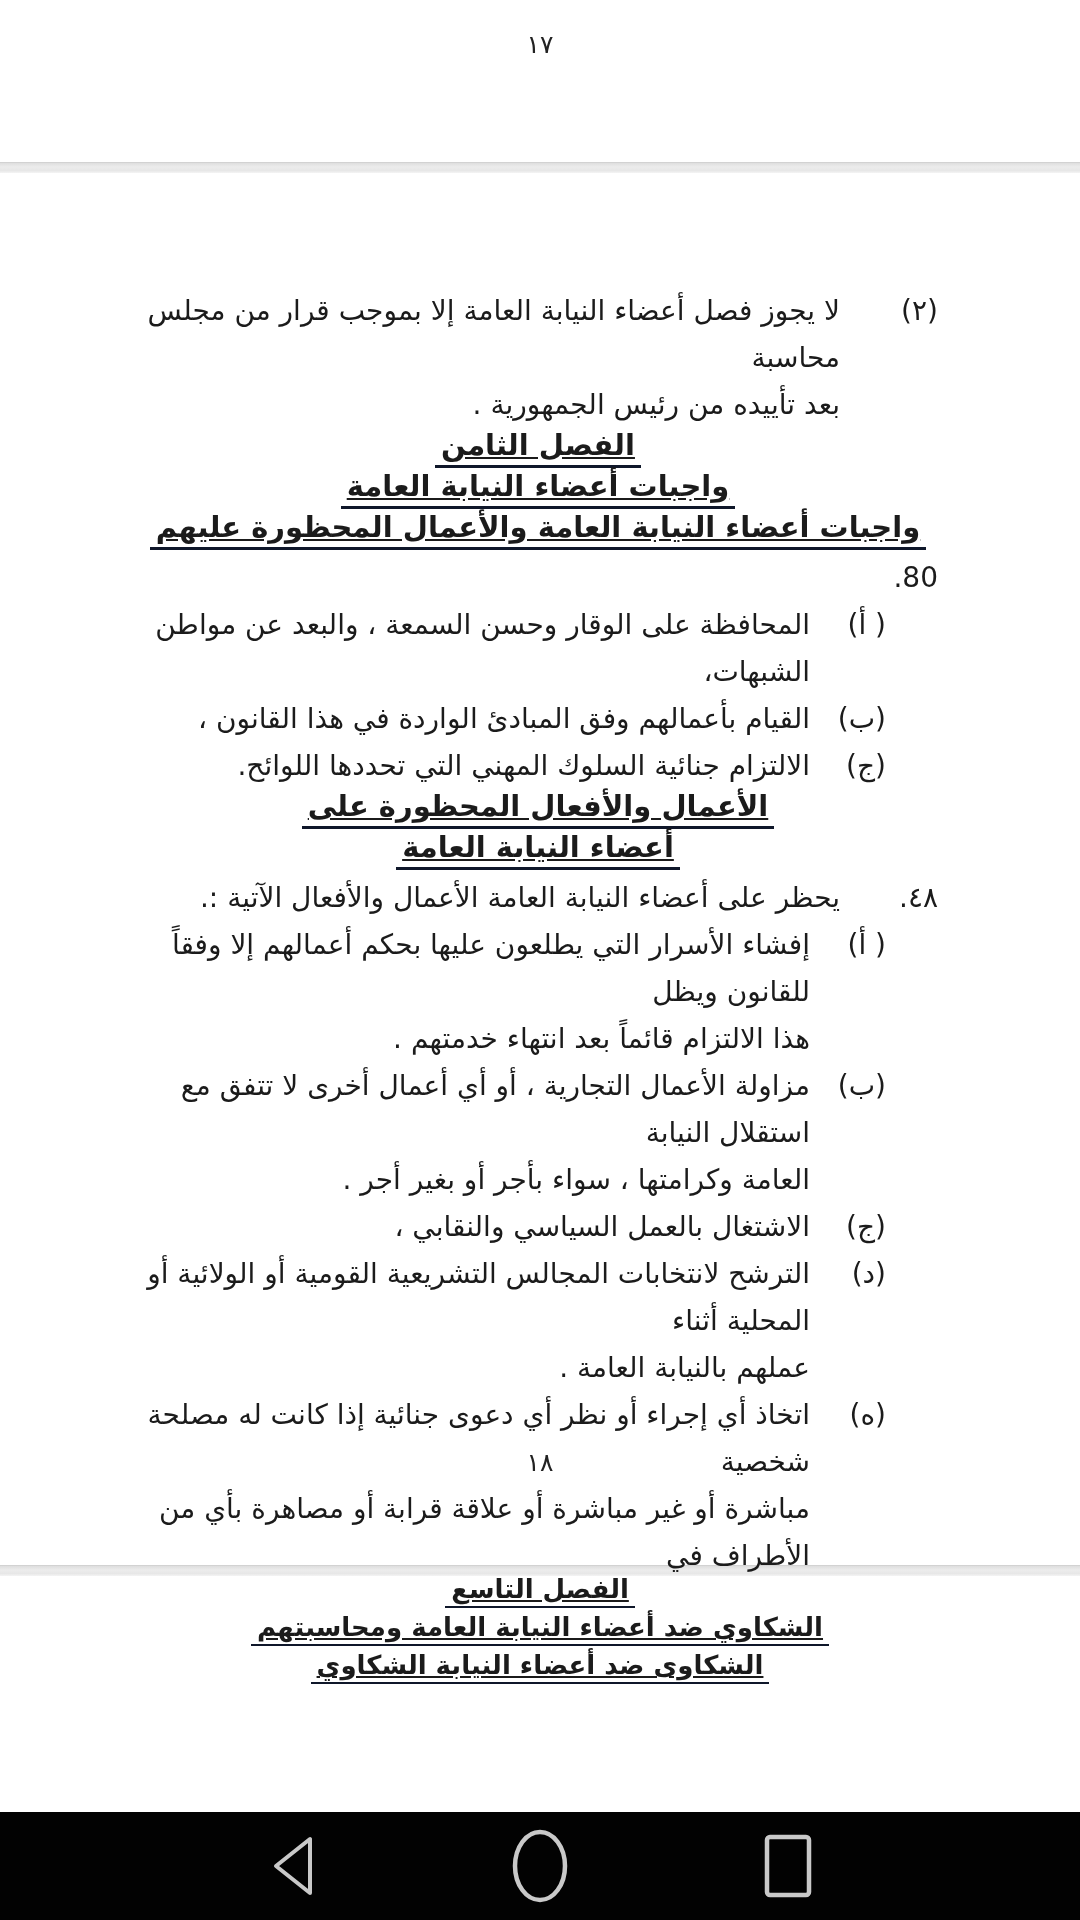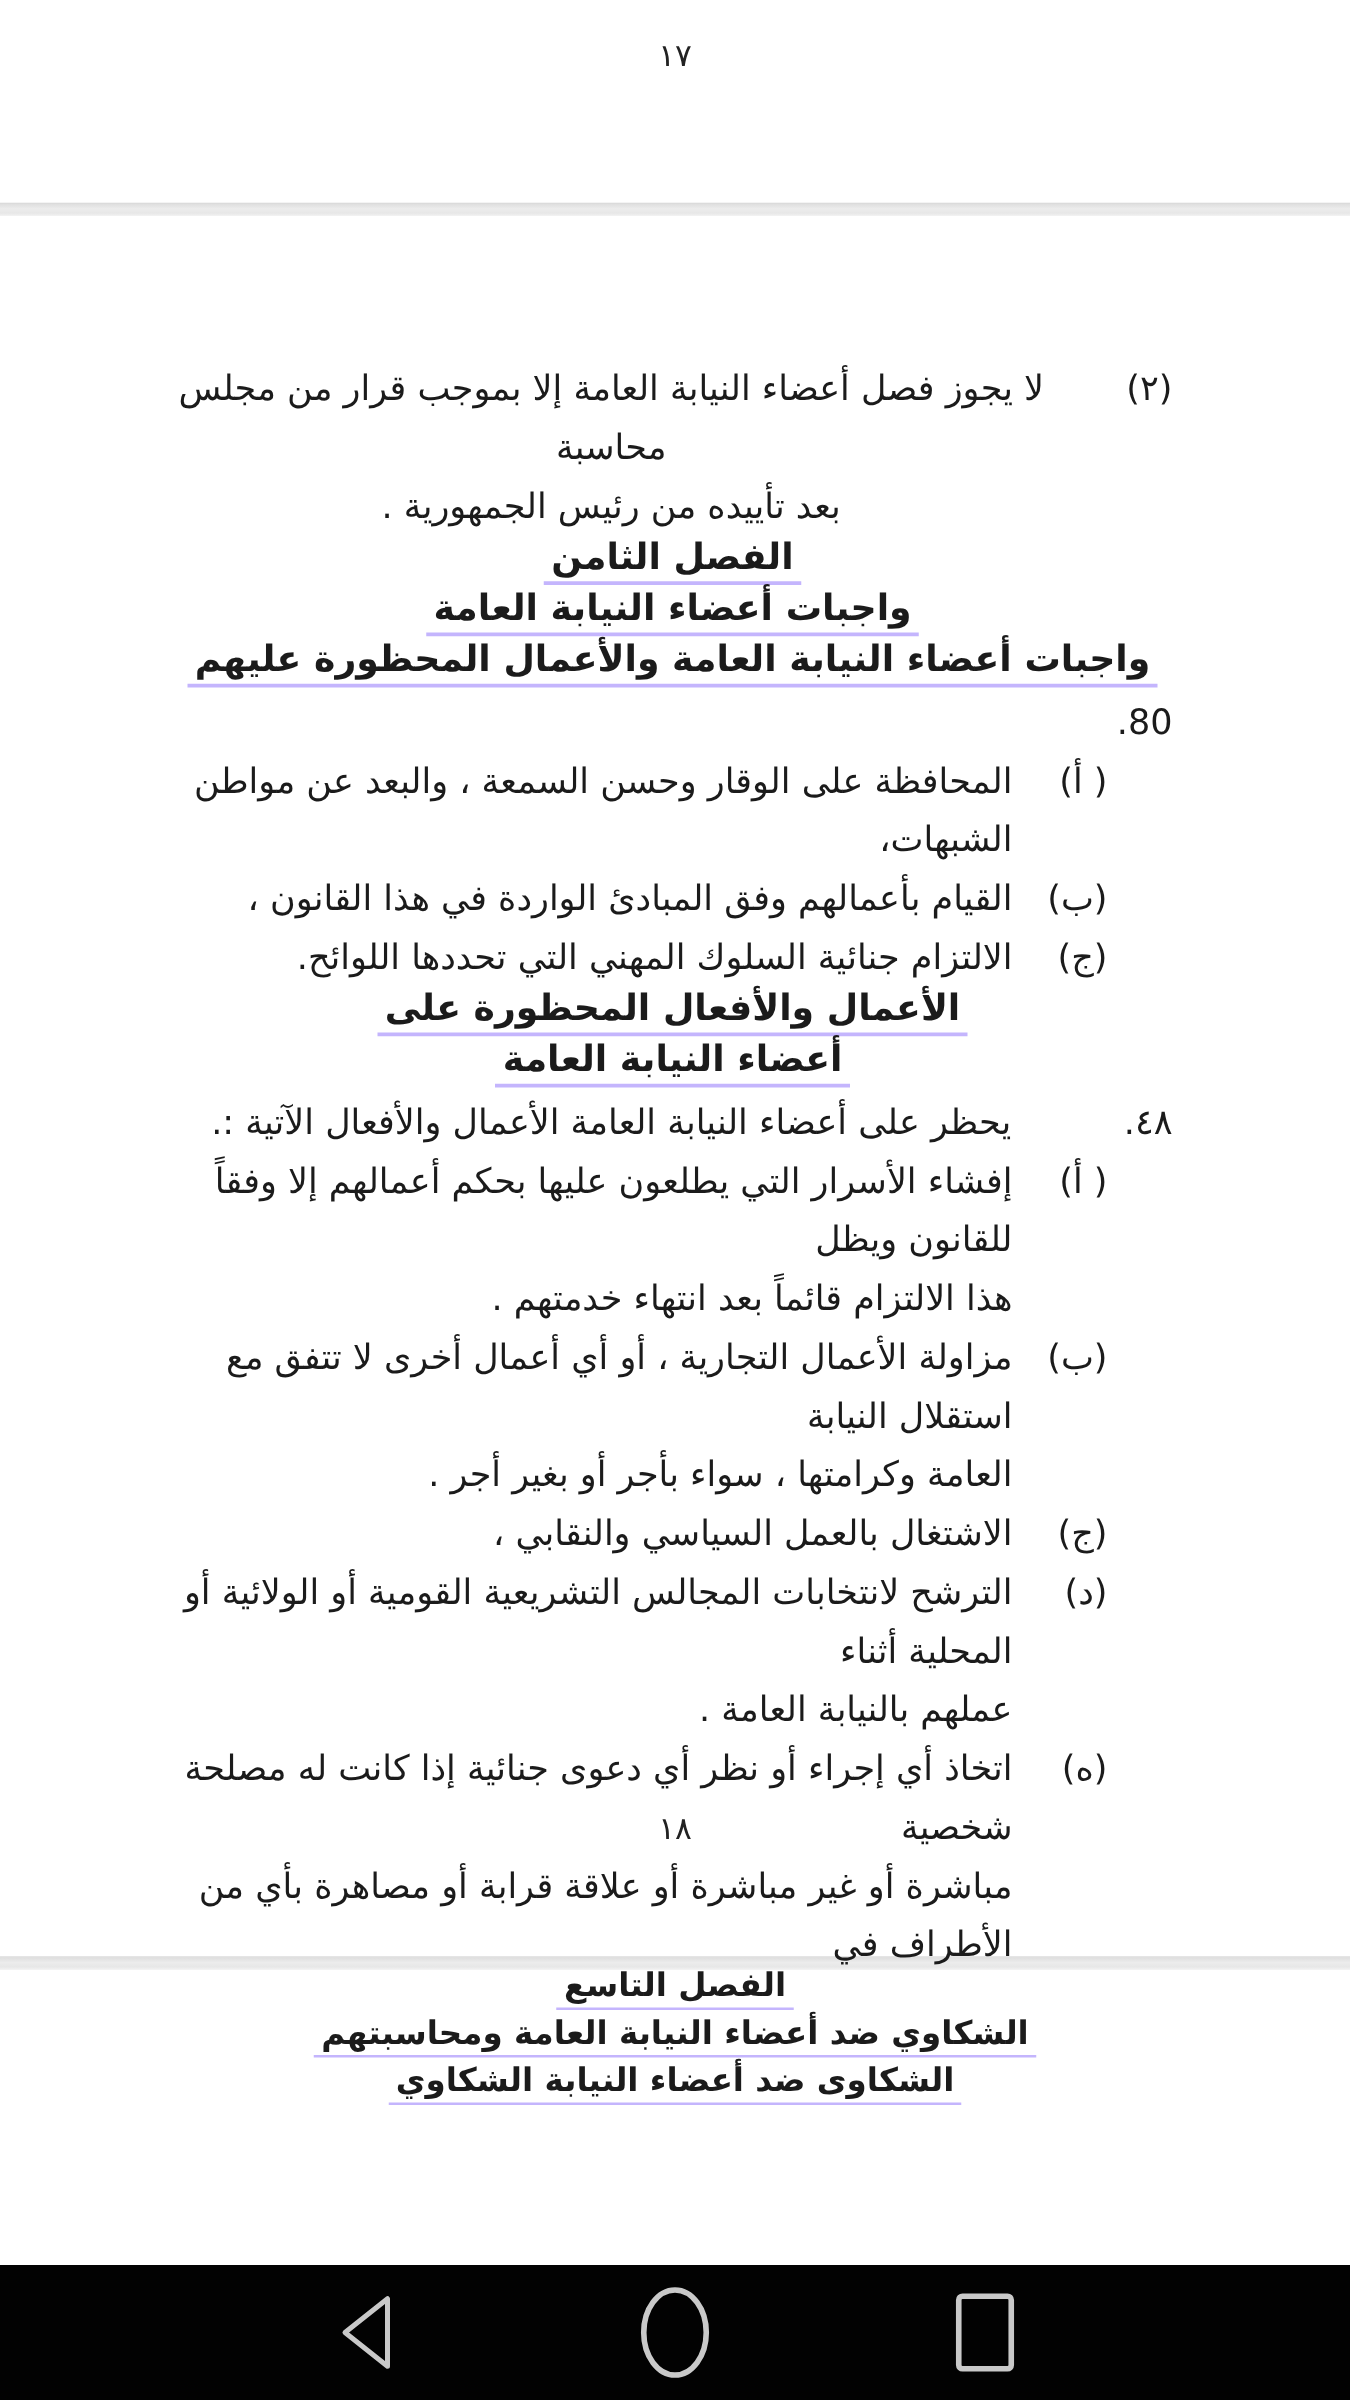--- a/index.html
+++ b/index.html
@@ -33,36 +33,37 @@
   .content{
     direction:rtl;
     margin:0 142px 0 138px;
     padding-top:114px;
     font-size:28px;
     line-height:47px;
     text-align:right;
   }
   .item{display:flex;}
   .item .marker{flex:0 0 72px;white-space:nowrap;}
-  .item .itext{flex:1;white-space:pre-line;margin-right:26px;text-align:center;}
+  .item .itext{flex:1;white-space:pre-line;margin-right:26px;}
   .sub{display:flex;margin-right:52px;}
   .sub .marker{flex:0 0 56px;white-space:nowrap;}
   .sub .itext{flex:1;white-space:pre-line;margin-right:20px;}
 
   .h{
     text-align:center;
     font-weight:bold;
     font-size:29px;
     line-height:29px;
     margin:3px 0 4px;
   }
   .h .u{
     display:inline-block;
-    border-bottom:3px solid #c4b5fd;
+    border-bottom:3px solid #0f172a;
     padding:0 6px 5px;
+    text-decoration:underline;
   }
   .page-main .footer-num{bottom:88px;top:auto;}
 
   
   .page-next{height:236px;position:relative;background:#fff;box-sizing:border-box;}
   .page-next .h{font-size:26px;line-height:26px;margin:0 0 6px;}
   .page-next .h .u{border-bottom-width:2.5px;padding-bottom:4px;}
 
   
   .navbar{

